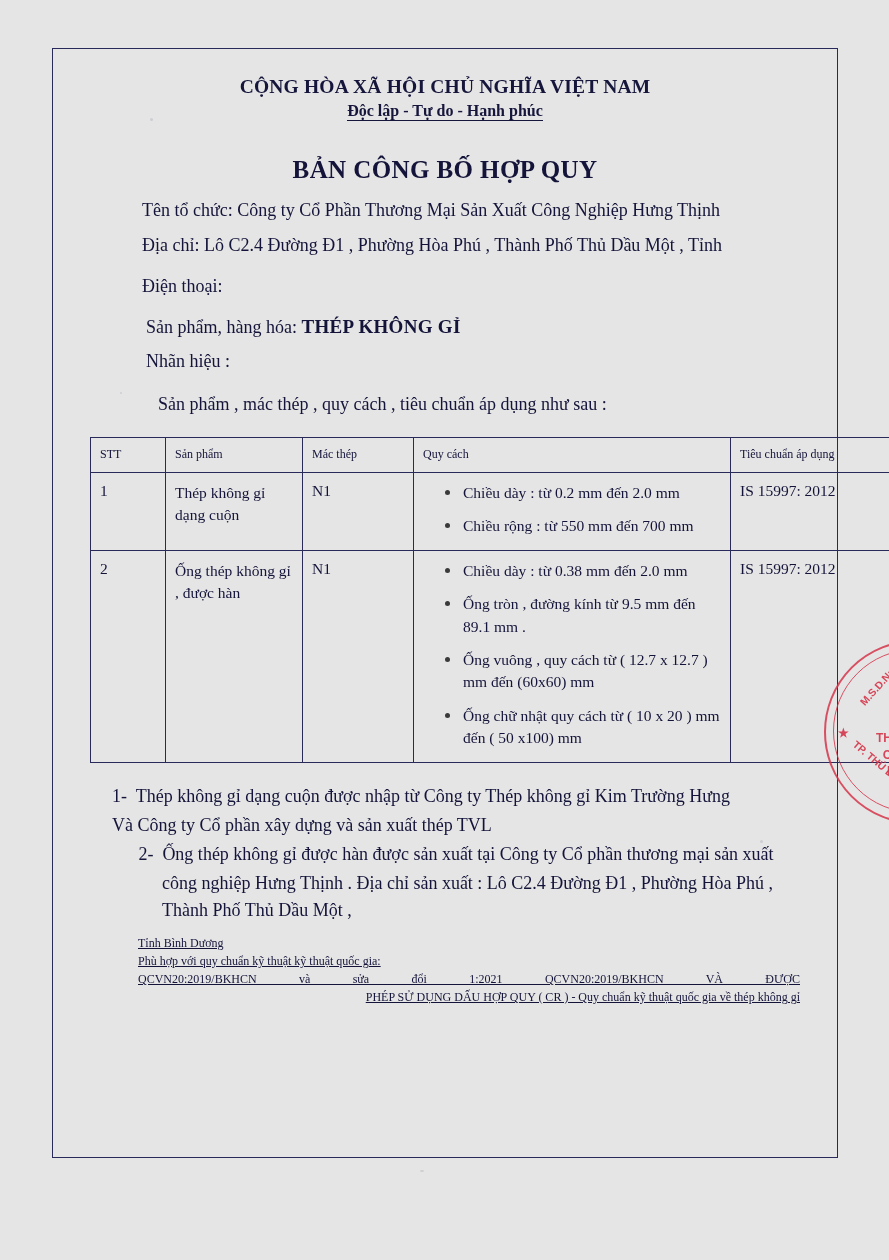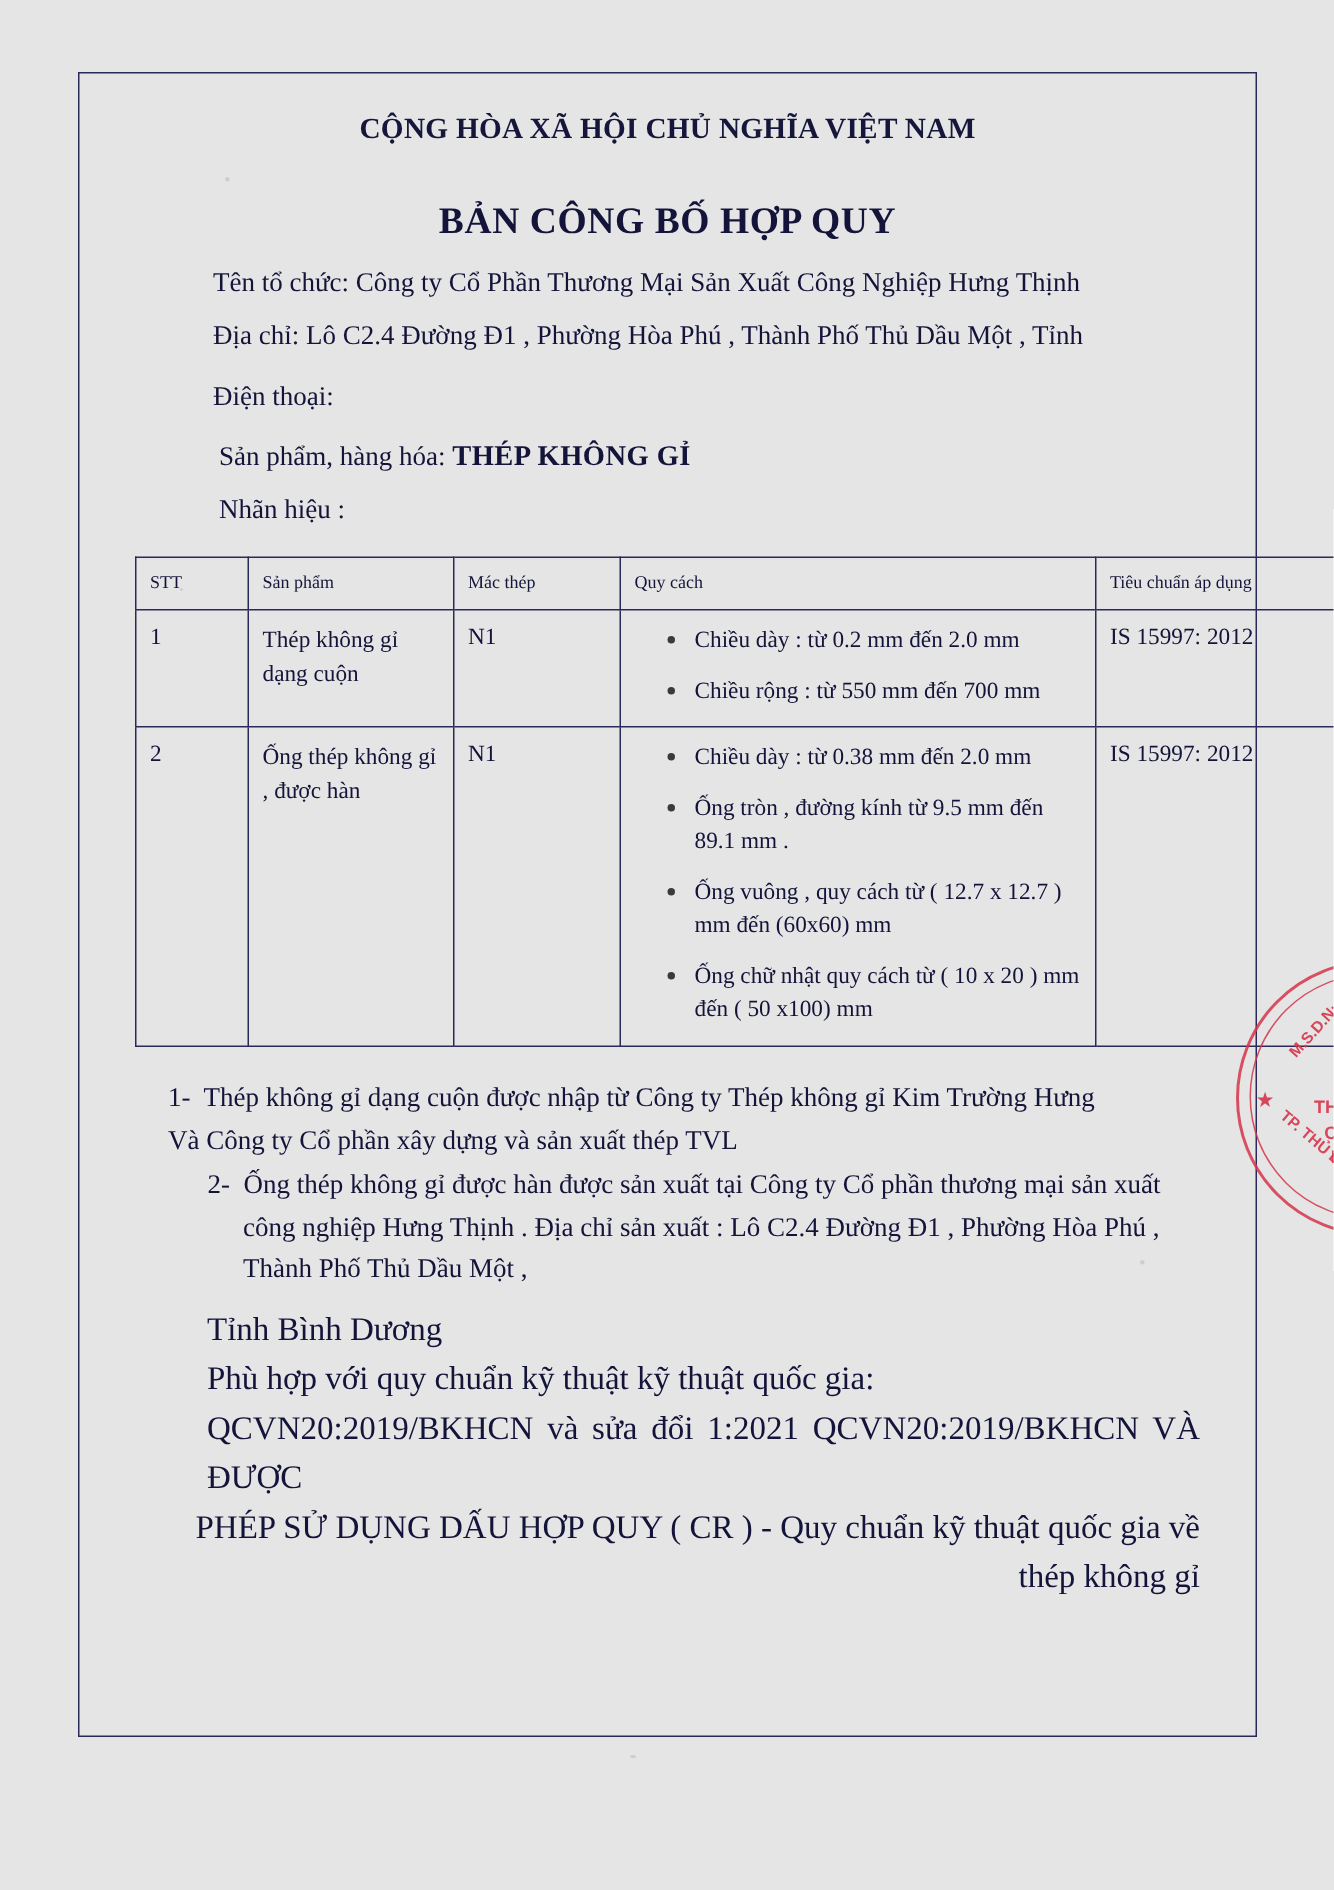--- a/index.html
+++ b/index.html
@@ -148,23 +148,24 @@
   .note-cont {
     display: block;
     padding-left: 48px;
   }
   .note-cont2 {
     display: block;
     padding-left: 72px;
   }
   .tail {
     margin-top: 10px;
-    font-size: 22px;
+    font-size: 12px;
     line-height: 1.5;
     color: #14143a;
+    text-decoration: underline;
   }
   .tail .l1 { padding-left: 48px; }
   .tail .l2 { padding-left: 48px; }
   .tail .l3 {
     padding-left: 48px;
     text-align: justify;
     text-align-last: justify;
   }
   .tail .l4 { padding-left: 0px; text-align: right; }
 
@@ -228,29 +229,31 @@
 </head>
 <body>
 
 <div class="page">
 
   <div class="sheet-border"></div>
 
   <div class="content">
 
     <div class="nation-title">CỘNG HÒA XÃ HỘI CHỦ NGHĨA VIỆT NAM</div>
+    <div class="nation-sub"><span>Độc lập - Tự do - Hạnh phúc</span></div>
 
     <div class="doc-title">BẢN CÔNG BỐ HỢP QUY</div>
 
     <div class="para indent-1">Tên tổ chức: Công ty Cổ Phần Thương Mại Sản Xuất Công Nghiệp Hưng Thịnh</div>
     <div class="para indent-1" style="margin-top:8px;">Địa chỉ: Lô C2.4 Đường Đ1 , Phường Hòa Phú , Thành Phố Thủ Dầu Một , Tỉnh</div>
     <div class="para indent-1">Điện thoại:</div>
 
     <div class="para indent-2"><span>Sản phẩm, hàng hóa: </span><span class="strongprod">THÉP KHÔNG GỈ</span></div>
     <div class="para indent-2" style="margin-top:6px;">Nhãn hiệu :</div>
+    <div class="para indent-3" style="margin-top:16px;">Sản phẩm , mác thép , quy cách , tiêu chuẩn áp dụng như sau :</div>
 
     <table class="spec">
       <thead>
         <tr>
           <th class="col-stt">STT</th>
           <th class="col-prod">Sản phẩm</th>
           <th class="col-mac">Mác thép</th>
           <th class="col-quy">Quy cách</th>
           <th class="col-tc">Tiêu chuẩn áp dụng</th>
         </tr>

